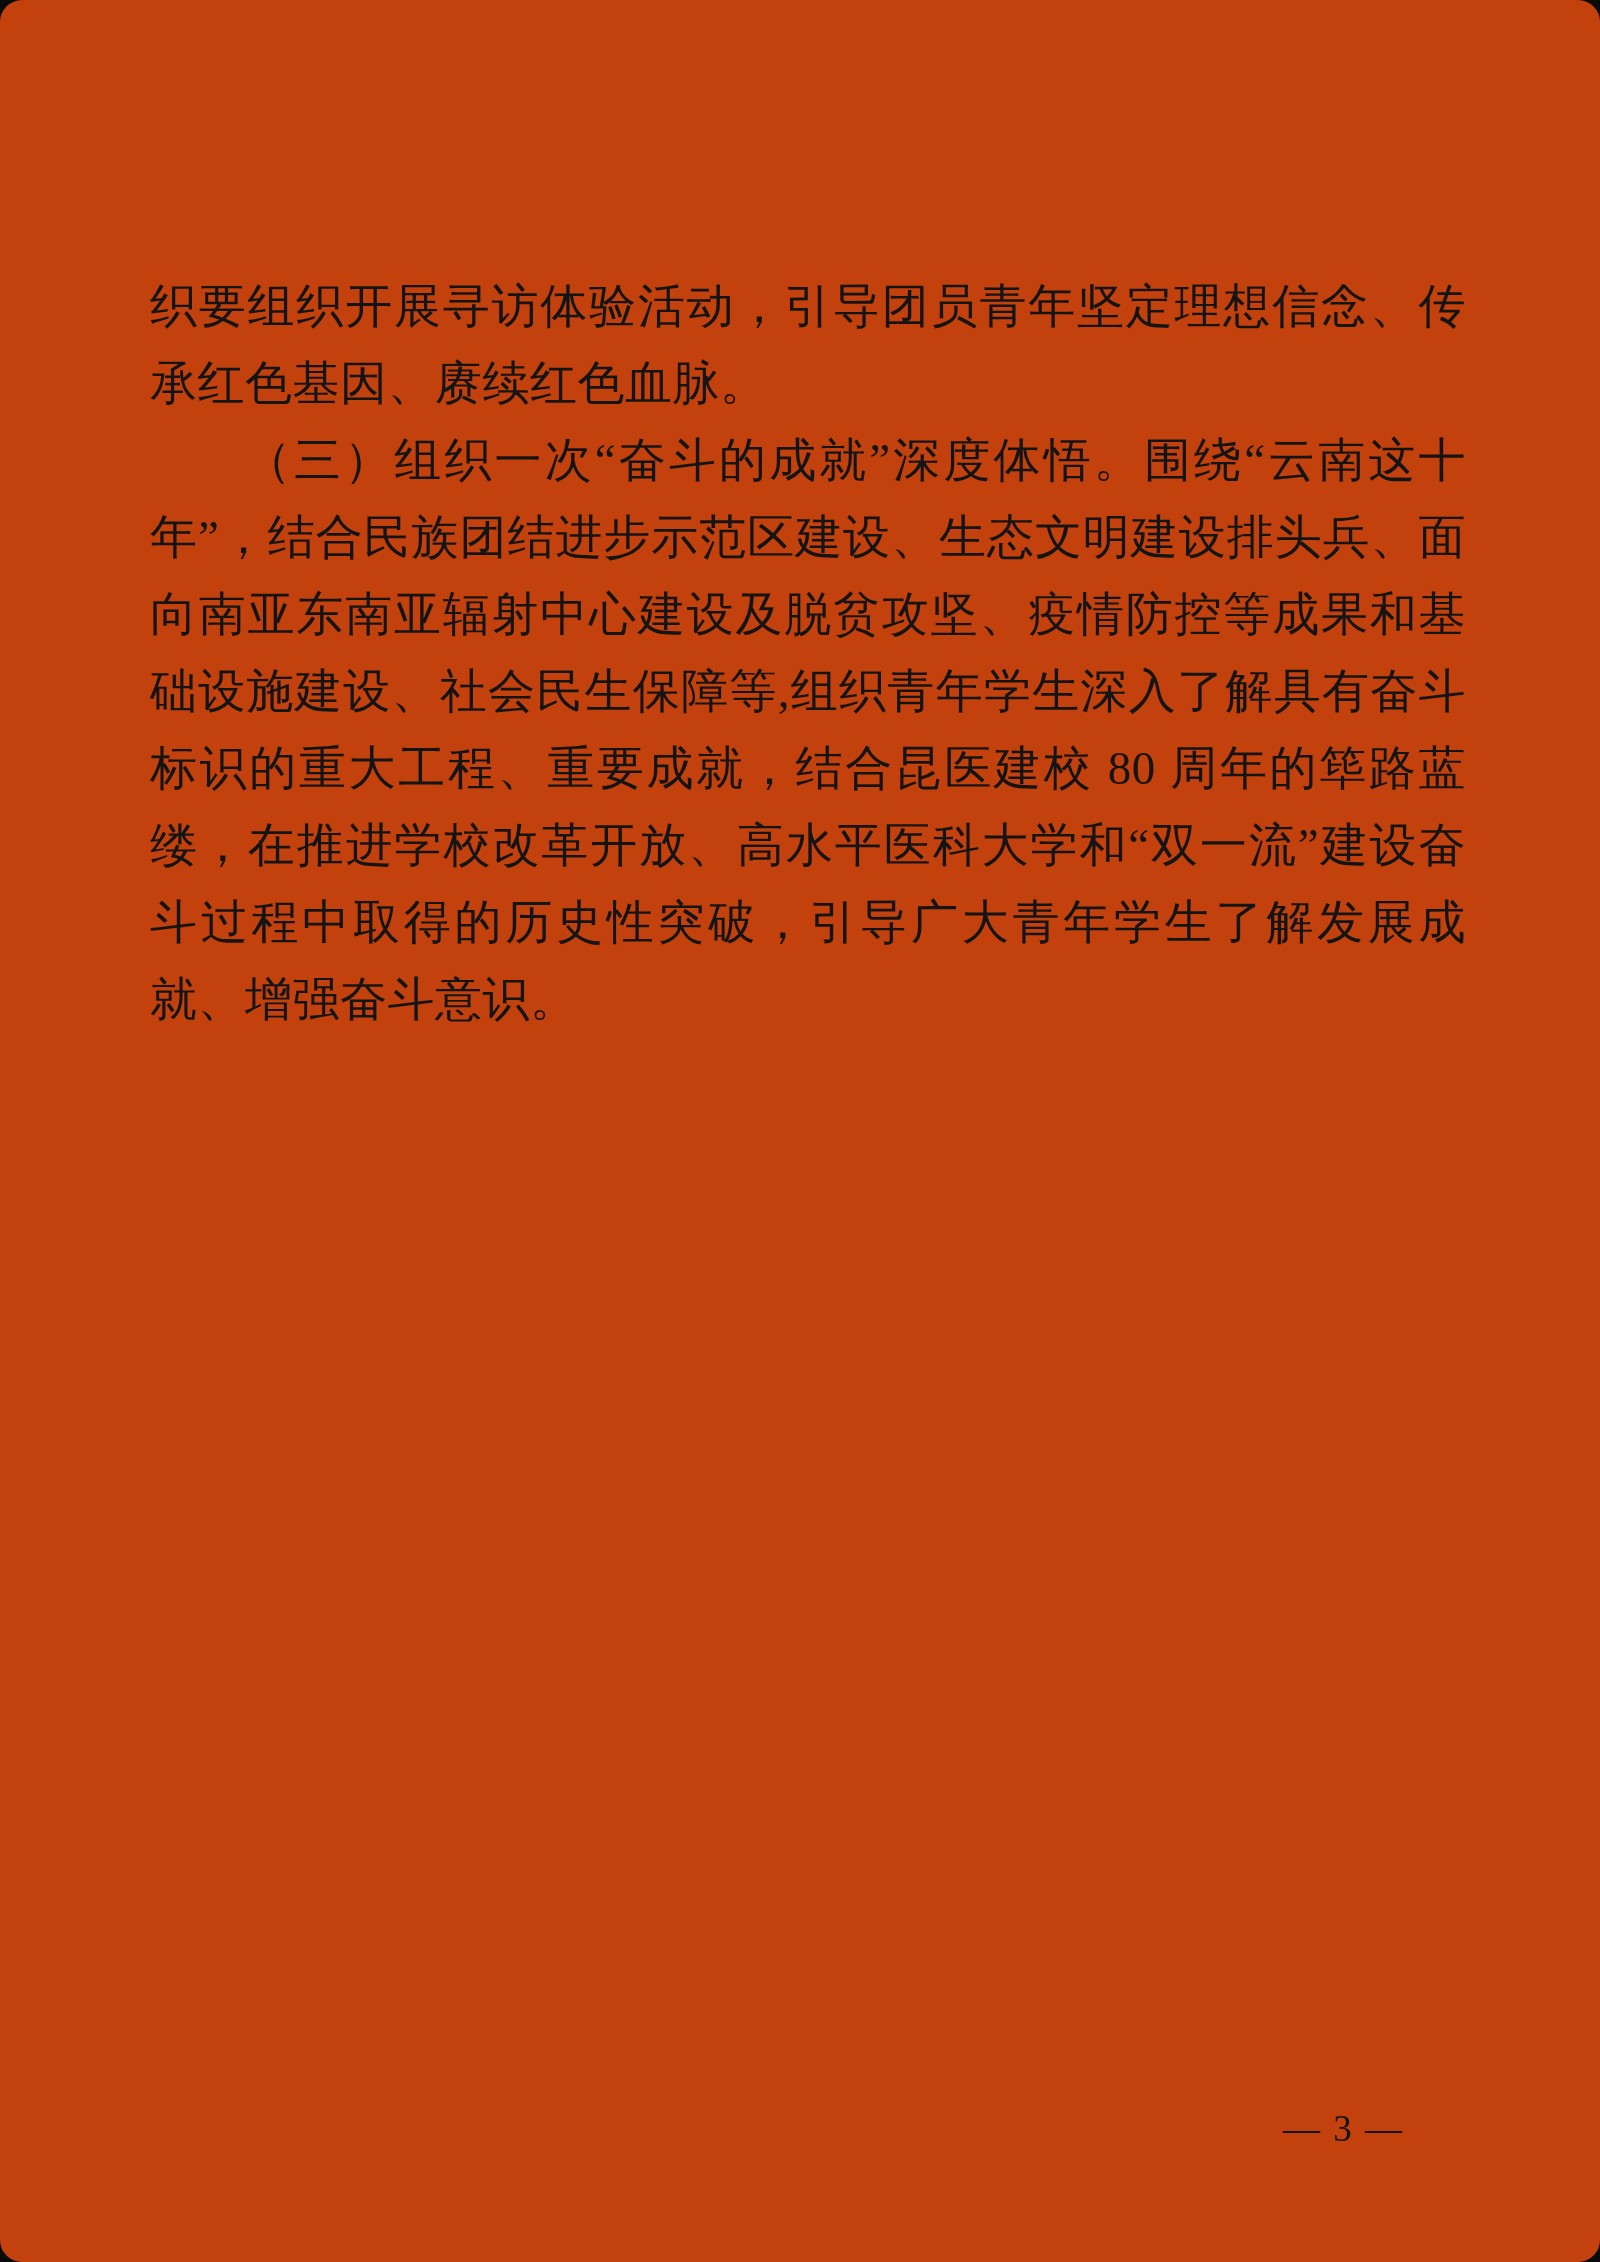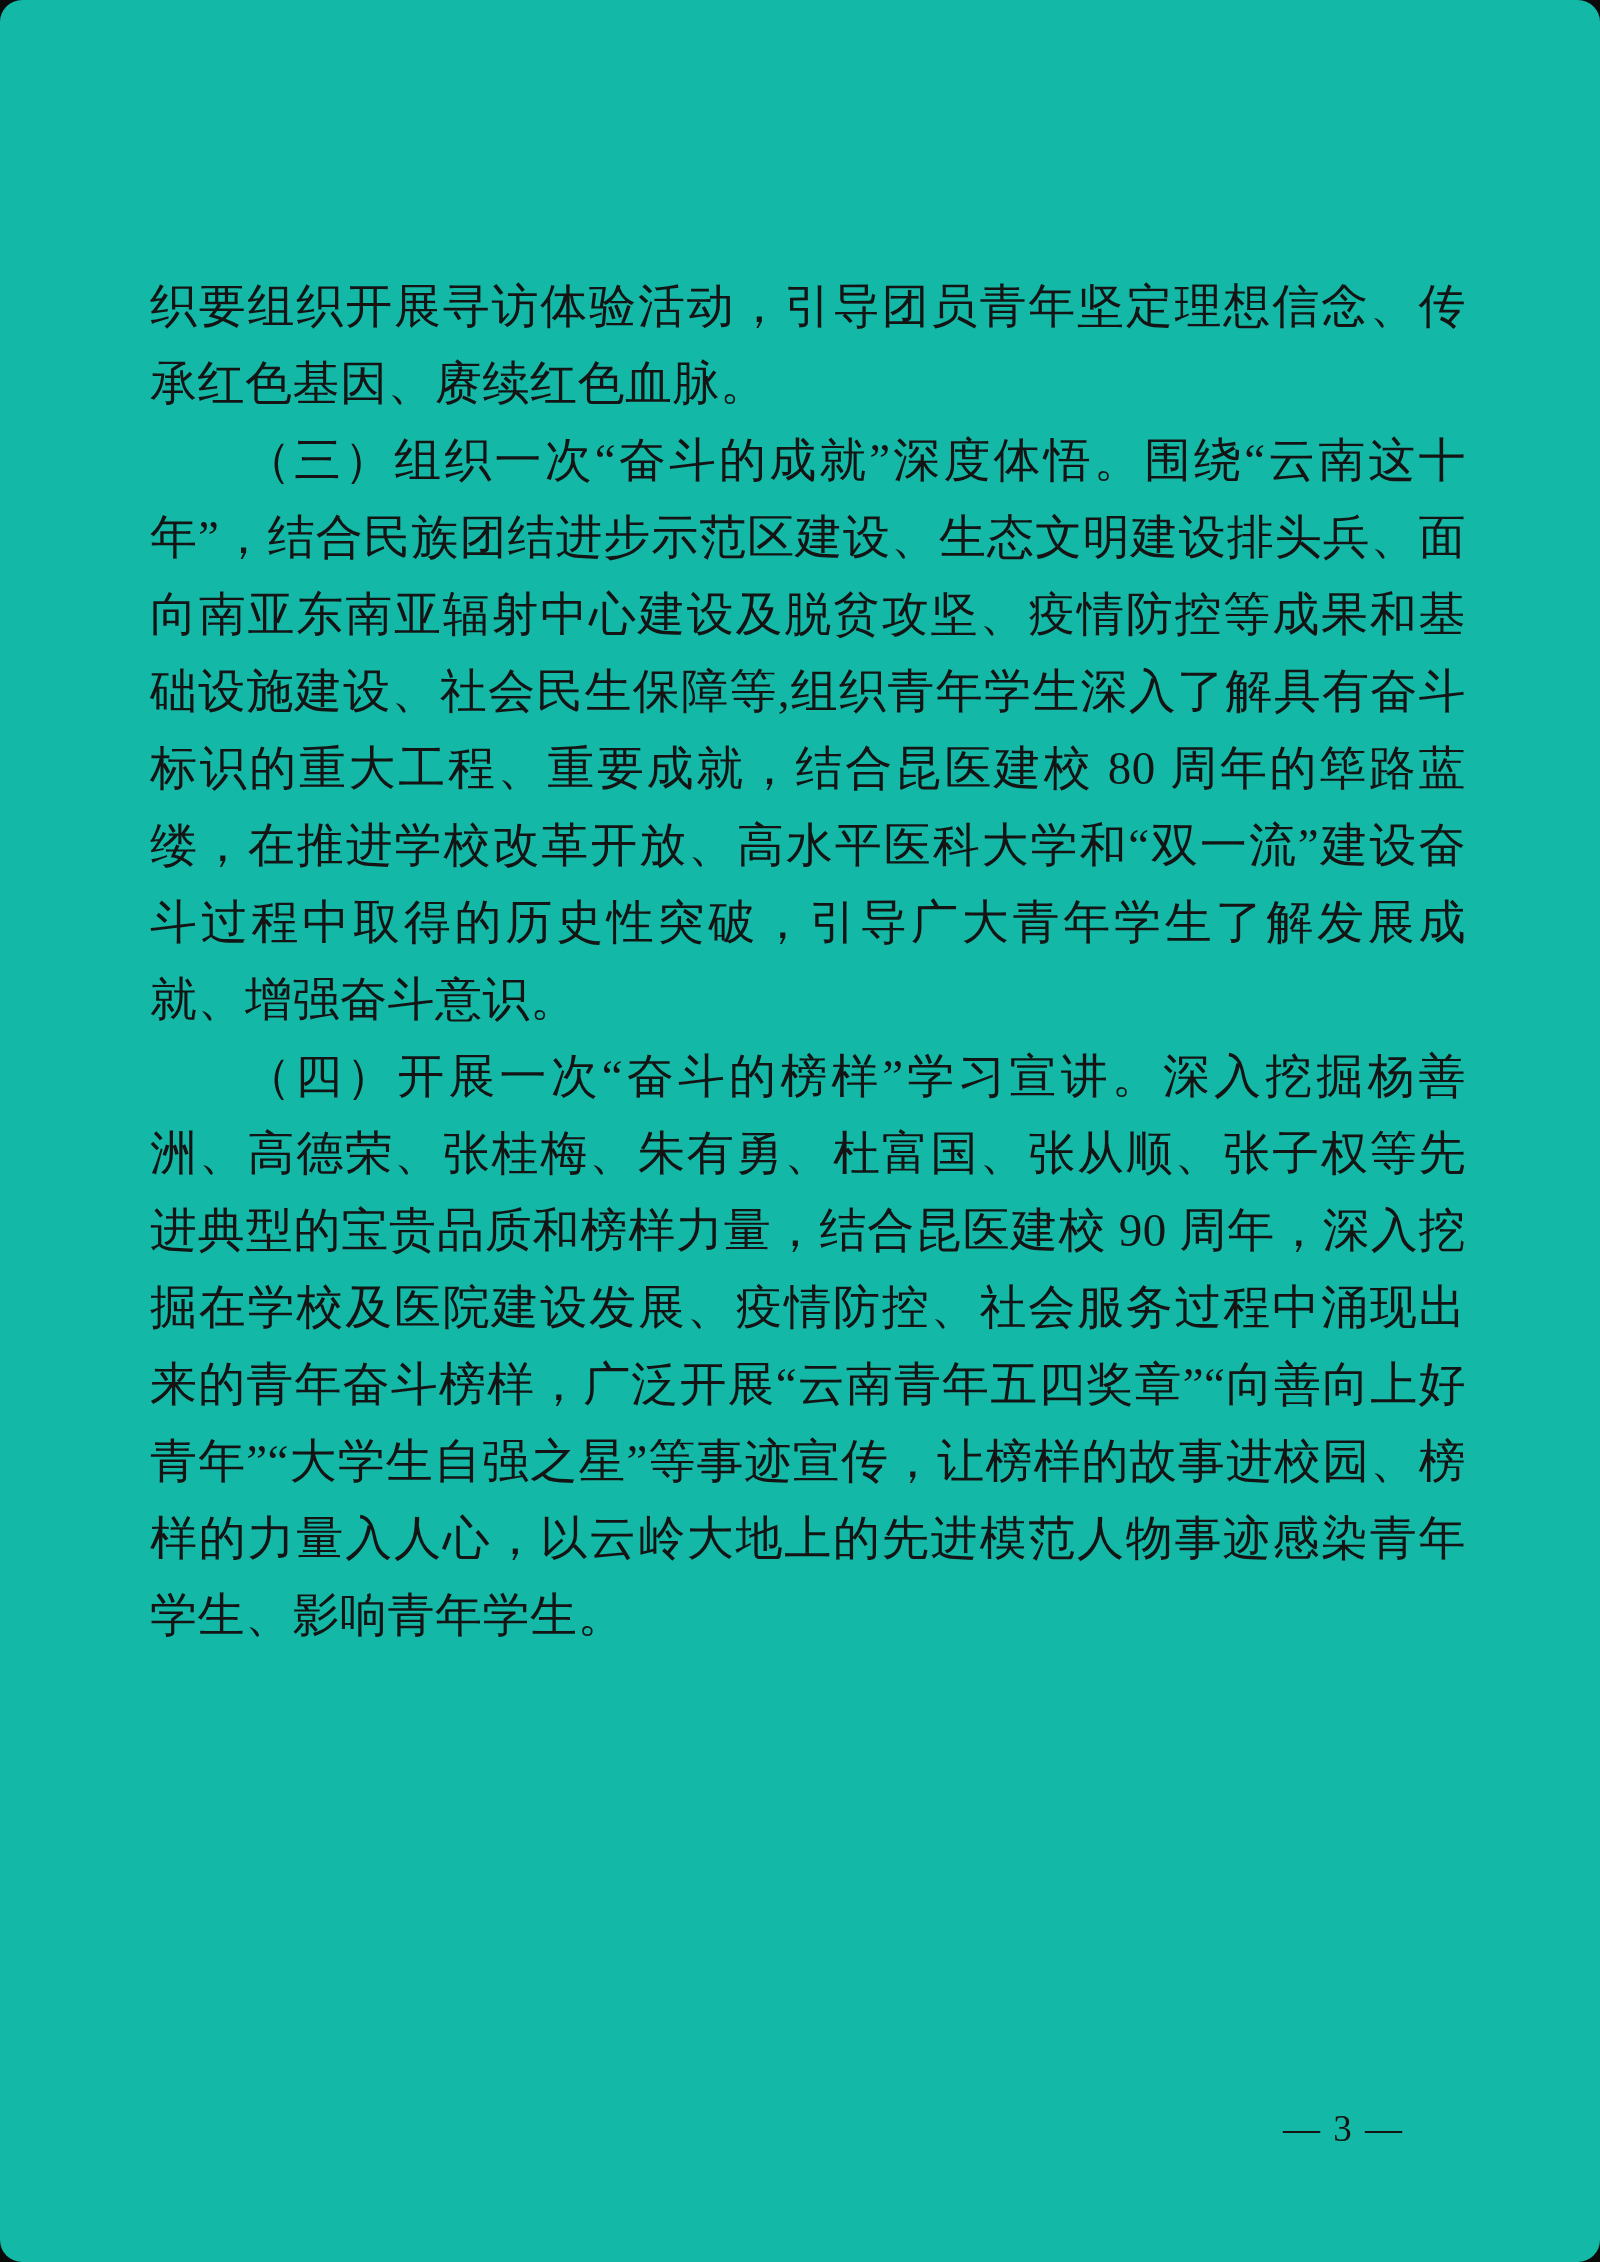--- a/index.html
+++ b/index.html
@@ -1,19 +1,19 @@
 <!DOCTYPE html>
 <html lang="zh"><head>
 <meta charset="utf-8">
 <style>
   html,body{margin:0;padding:0;background:#0a0a0a;}
   .page{
     position:relative;
     width:1600px;height:2262px;
-    background:#14b8a6;
+    background:#c2410c;
     border-radius:22px;
     overflow:hidden;
     box-sizing:border-box;
   }
   .doc-body{
     position:absolute;
     left:150px;top:268px;width:1316px;
     font-family:"Liberation Serif","DejaVu Serif",serif;
     font-size:47px;
     line-height:77px;
@@ -33,18 +33,17 @@
     letter-spacing:2px;
   }
 </style>
 </head>
 <body>
 
 <div class="page">
   <main class="doc-body">
       <p class="para"><span>织要组织开展寻访体验活动，引导团员青年坚定理想信念、传承红色基因、赓续红色血脉。</span></p>
       <p class="para indent"><strong>（三）组织一次“奋斗的成就”深度体悟。</strong><span>围绕“云南这十年”，结合民族团结进步示范区建设、生态文明建设排头兵、面向南亚东南亚辐射中心建设及脱贫攻坚、疫情防控等成果和基础设施建设、社会民生保障等,组织青年学生深入了解具有奋斗标识的重大工程、重要成就，结合昆医建校 80 周年的筚路蓝缕，在推进学校改革开放、高水平医科大学和“双一流”建设奋斗过程中取得的历史性突破，引导广大青年学生了解发展成就、增强奋斗意识。</span></p>
-      <p class="para indent"><strong>（四）开展一次“奋斗的榜样”学习宣讲。</strong><span>深入挖掘杨善洲、高德荣、张桂梅、朱有勇、杜富国、张从顺、张子权等先进典型的宝贵品质和榜样力量，结合昆医建校 90 周年，深入挖掘在学校及医院建设发展、疫情防控、社会服务过程中涌现出来的青年奋斗榜样，广泛开展“云南青年五四奖章”“向善向上好青年”“大学生自强之星”等事迹宣传，让榜样的故事进校园、榜样的力量入人心，以云岭大地上的先进模范人物事迹感染青年学生、影响青年学生。</span></p>
     </main>
   <footer class="page-footer">
     <span class="page-number">— 3 —</span>
   </footer>
 </div>
 
 </body></html>

